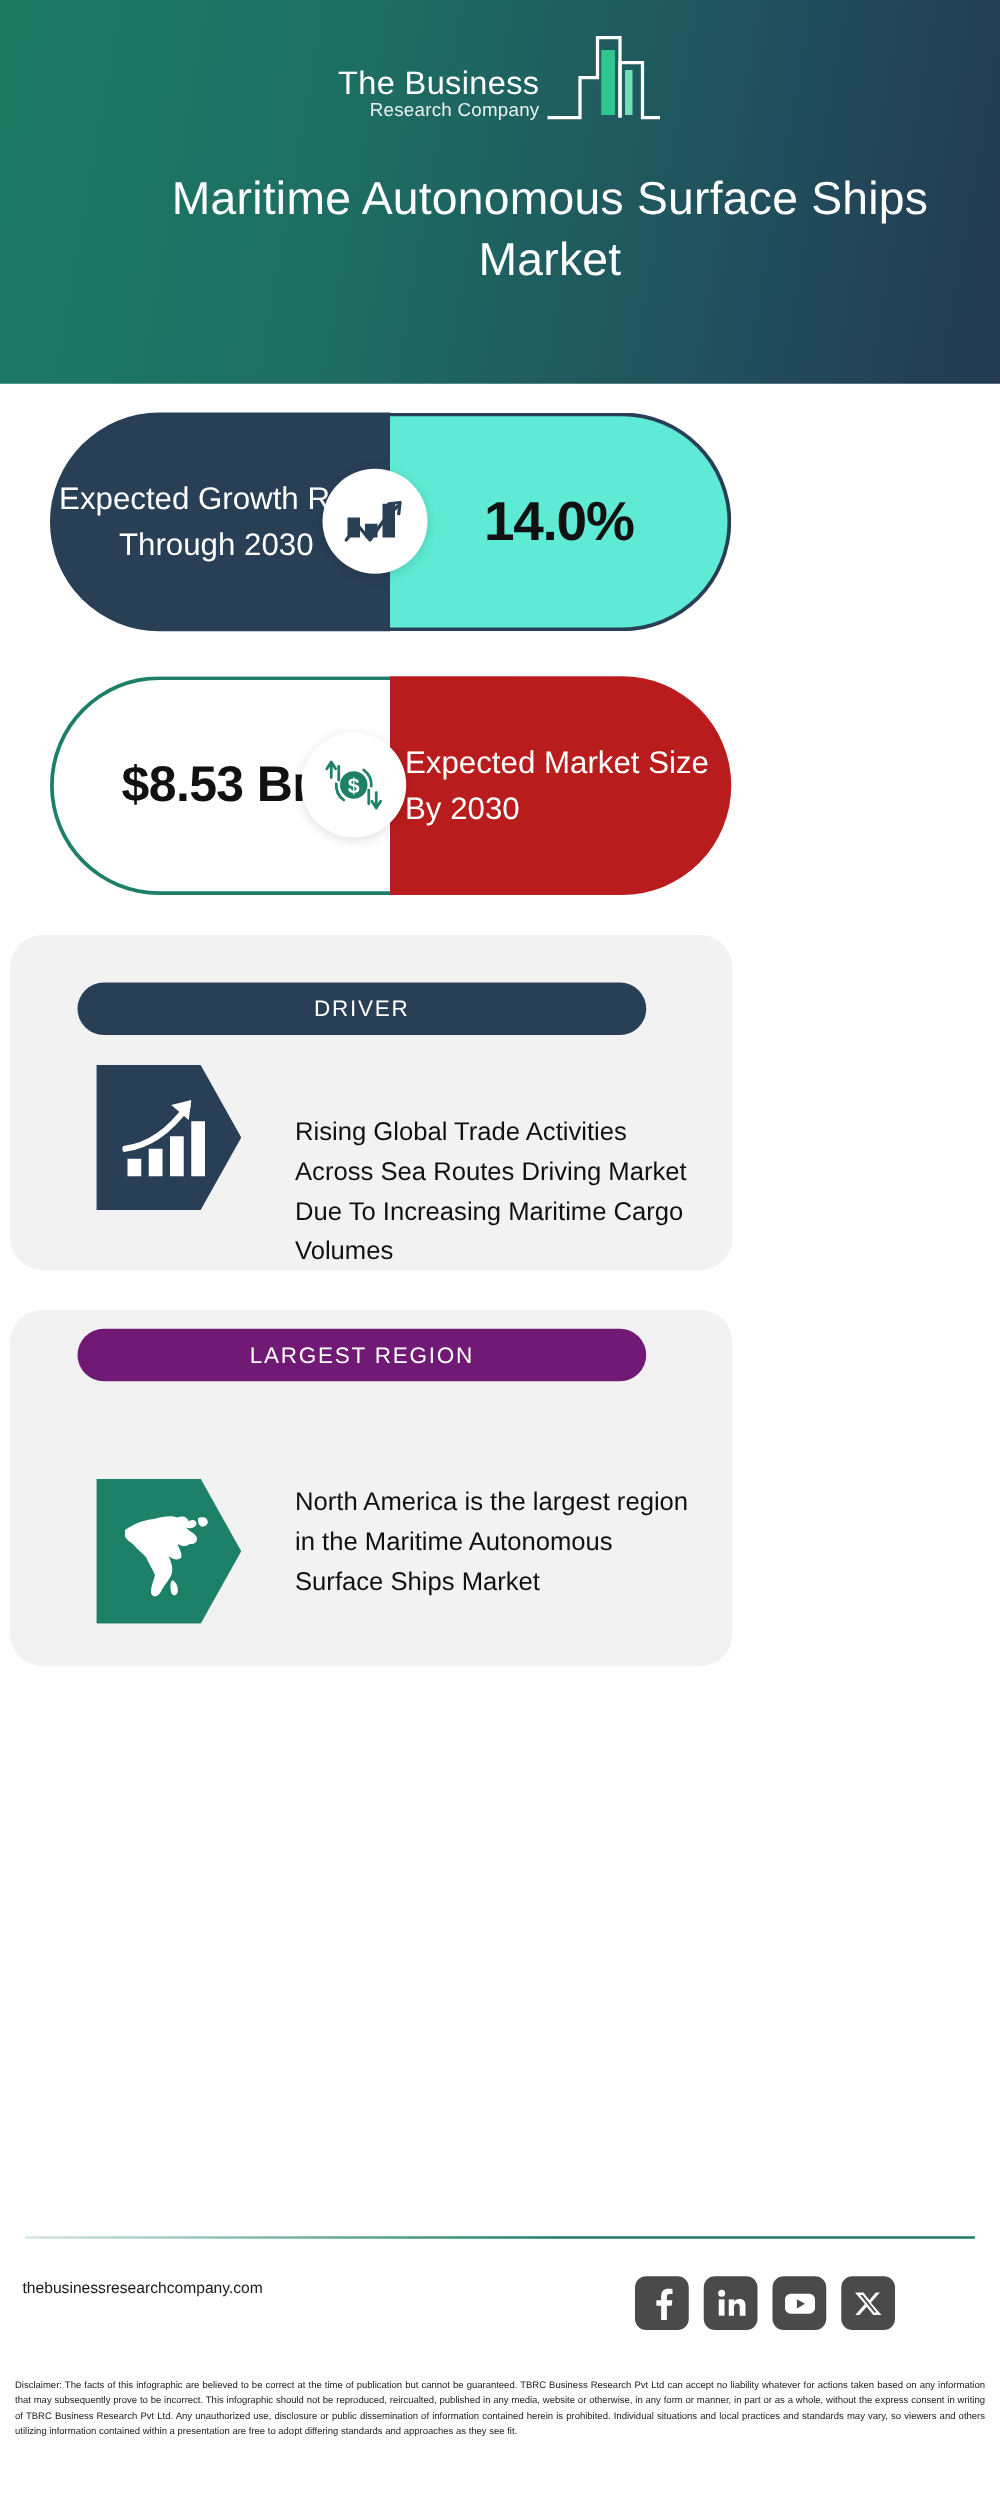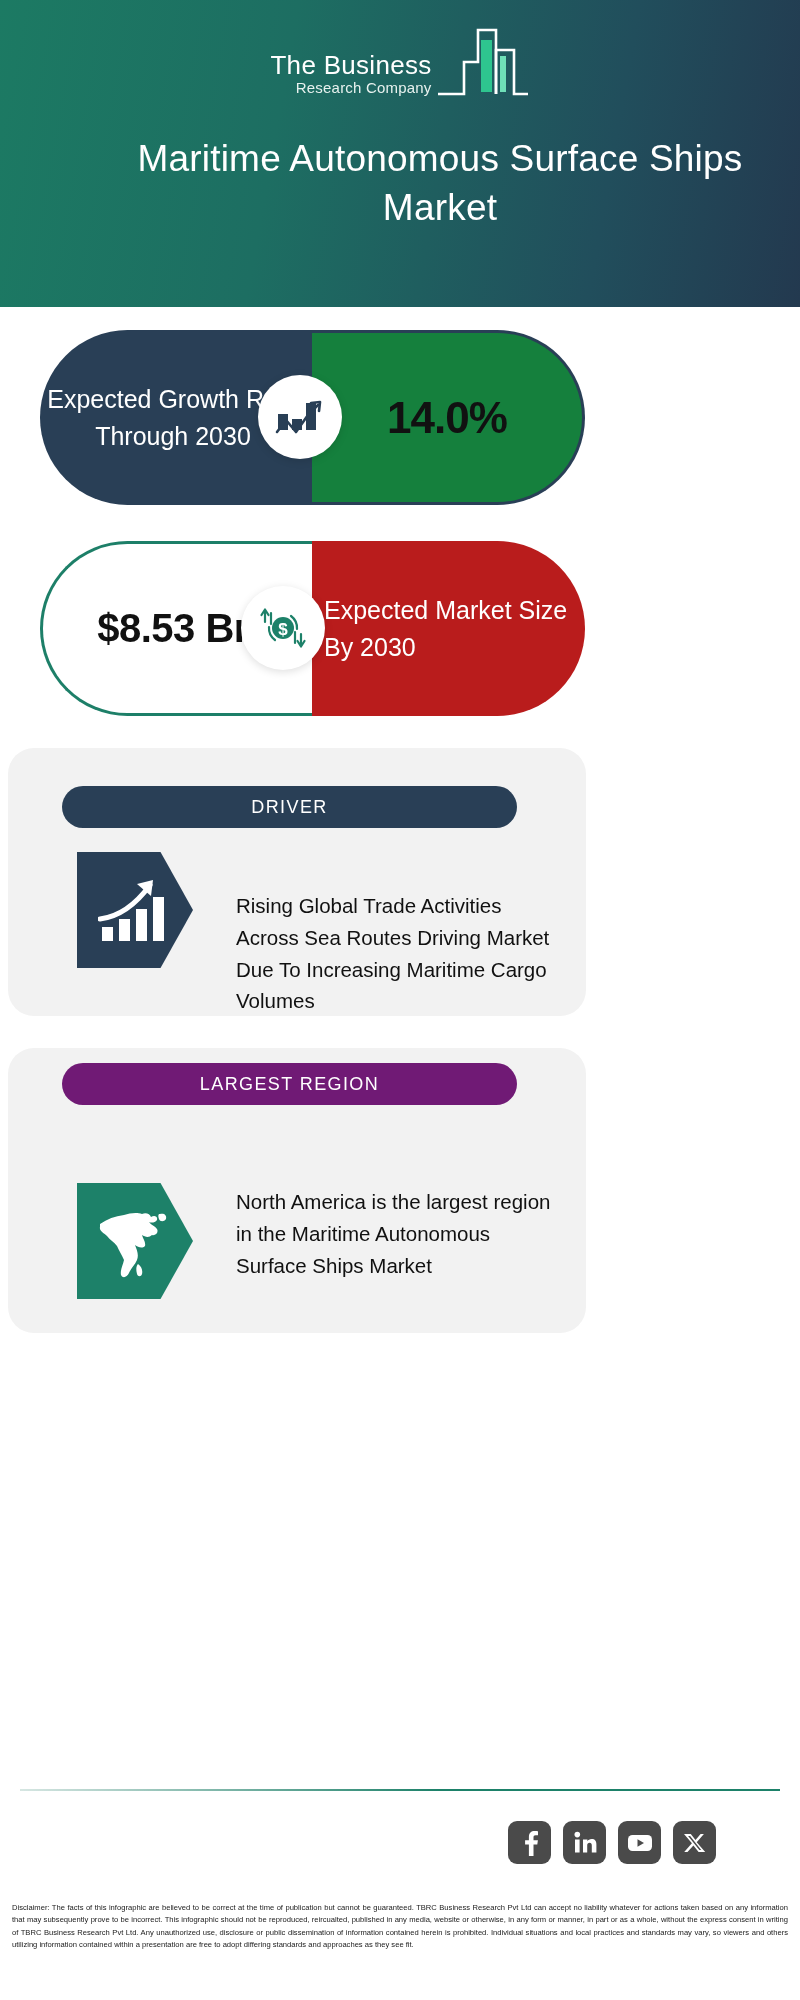--- a/index.html
+++ b/index.html
@@ -53,21 +53,21 @@
     background: #293f56;
     border-radius: 88px 0 0 88px;
     display: flex; align-items: center; justify-content: center;
   }
   .cg-left-text {
     color:#fff; font-size: 25px; line-height: 1.45; text-align: center;
     padding-right: 6px;
   }
   .cg-right {
     width: 273px; height: 175px;
-    background: #15803d;
+    background: #5eead4;
     border-top: 3px solid #293f56;
     border-bottom: 3px solid #293f56;
     border-right: 3px solid #293f56;
     border-radius: 0 88px 88px 0;
     display: flex; align-items: center; justify-content: center;
   }
   .cg-value { font-size: 44px; font-weight: 700; color:#111; letter-spacing:-1px; }
 
   .circle-icon {
     position: absolute; border-radius: 50%; background:#fff;
@@ -252,20 +252,21 @@
         C17 40 13 38 10 34 C7 31 2 29 3 25 Z"></path>
       <path fill="#ffffff" d="M41 62 C44 64 46 68 45 72 C44 75 41 75 40 72 C39 68 39 64 41 62 Z"></path>
       <path fill="#ffffff" d="M63 12 C67 11 70 13 69 17 C67 20 63 20 62 17 C61 14 61 12 63 12 Z"></path>
     </svg>
   </div>
   <div class="panel-text pt-region">North America is the largest region in the Maritime Autonomous Surface Ships Market</div>
 
   <div class="divider"></div>
 
   <div class="src-text">
+    <div>thebusinessresearchcompany.com</div>
   </div>
 
   <div class="socials">
     <div class="sico">
       <svg width="25" height="27" viewBox="0 0 25 27">
           <path fill="#fff" d="M16.5 27V15.6h3.8l.6-4.4h-4.4V8.4c0-1.3.4-2.2 2.2-2.2h2.3V2.2C20.6 2.1 19.2 2 17.6 2c-3.4 0-5.7 2-5.7 5.9v3.3H8.1v4.4h3.8V27z"></path>
         </svg>
     </div>
     <div class="sico">
       <svg width="25" height="25" viewBox="0 0 25 25">

